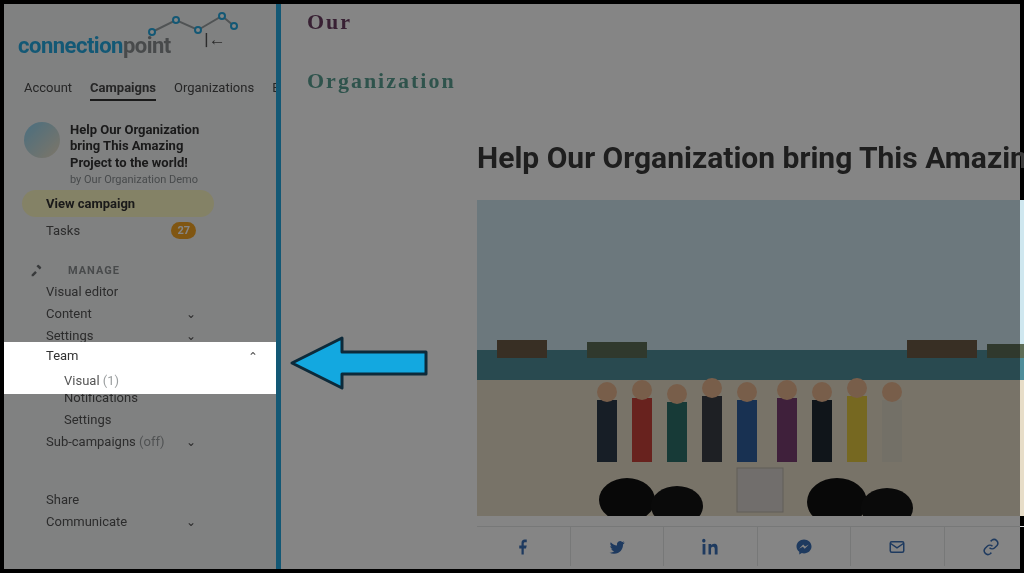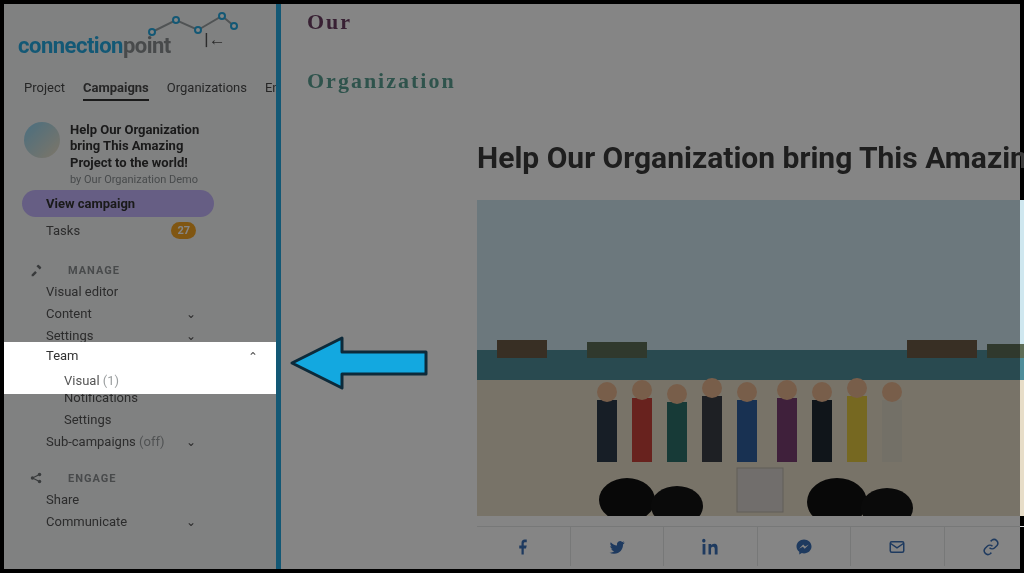--- a/index.html
+++ b/index.html
@@ -22,21 +22,21 @@
 
   .topnav { position: absolute; left: 20px; top: 76px; display: flex; gap: 18px; font-size: 13px; color: #4a4a4a; }
   .topnav span { cursor: pointer; padding-bottom: 4px; }
   .topnav .active { font-weight: 700; border-bottom: 2px solid #333; }
 
   .camp-block { position: absolute; left: 20px; top: 118px; right: 18px; display: flex; gap: 10px; }
   .camp-avatar { width: 36px; height: 36px; border-radius: 50%; background: linear-gradient(135deg,#8fd3f4,#f0e2c8); flex: none; }
   .camp-title { font-size: 13px; font-weight: 700; color: #333; line-height: 1.25; }
   .camp-sub { font-size: 11px; color: #8a8f91; margin-top: 2px; }
 
-  .nav-pill { position: absolute; left: 18px; top: 186px; right: 18px; background: #c4b5fd; border-radius: 16px; padding: 6px 18px; font-size: 13px; font-weight: 700; color: #333; }
+  .nav-pill { position: absolute; left: 18px; top: 186px; right: 18px; background: #fef9c3; border-radius: 16px; padding: 6px 18px; font-size: 13px; font-weight: 700; color: #333; }
   .nav-pill-pad { padding-left: 24px; }
 
   .nav-row { position: absolute; left: 18px; right: 18px; display: flex; align-items: center; padding: 6px 18px 6px 24px; font-size: 13px; color: #555; cursor: pointer; }
   .nav-row .label { flex: 1; }
   .nav-count { display: inline-flex; align-items: center; justify-content: center; min-width: 24px; height: 17px; padding: 0 6px; border-radius: 10px; background: #f5a623; color: #fff; font-size: 11px; font-weight: 700; margin-left: 6px; }
   .section-head { position: absolute; left: 18px; right: 18px; display: flex; align-items: center; gap: 24px; padding: 6px 6px; font-size: 11px; letter-spacing: 1px; color: #8b8f91; font-weight: 700; }
   .section-icon { width: 16px; height: 16px; display: inline-flex; align-items: center; justify-content: center; color: #6d7173; }
   .chev { font-size: 12px; color: #555; }
   .muted { color: #9a9e9f; }
 
@@ -74,21 +74,21 @@
         <circle cx="28" cy="10" r="3" fill="#fff" stroke="#26a9e0" stroke-width="2"></circle>
         <circle cx="50" cy="20" r="3" fill="#fff" stroke="#26a9e0" stroke-width="2"></circle>
         <circle cx="74" cy="6" r="3" fill="#fff" stroke="#26a9e0" stroke-width="2"></circle>
         <circle cx="86" cy="16" r="3" fill="#fff" stroke="#26a9e0" stroke-width="2"></circle>
       </svg>
       <span class="logo-text"><span class="c1">connection</span><span class="c2">point</span></span>
     </div>
     <div class="collapse-btn">|←</div>
 
     <div class="topnav">
-      <span>Project</span>
+      <span>Account</span>
       <span class="active">Campaigns</span>
       <span>Organizations</span>
       <span>Enterprise</span>
     </div>
 
     <div class="camp-block">
       <div class="camp-avatar"></div>
       <div>
         <div class="camp-title">Help Our Organization bring This Amazing Project to the world!</div>
         <div class="camp-sub">by Our Organization Demo</div>
@@ -127,31 +127,20 @@
       <span class="label">Notifications</span>
     </div>
     <div class="nav-row" style="top:402px; padding-left:42px;">
       <span class="label">Settings</span>
     </div>
     <div class="nav-row" style="top:424px;">
       <span class="label"><span>Sub-campaigns</span> <span class="muted">(off)</span></span>
       <span class="chev">⌄</span>
     </div>
 
-    <div class="section-head" style="top:460px;">
-      <span class="section-icon">
-        <svg viewBox="0 0 16 16" width="14" height="14" fill="currentColor">
-            <circle cx="4" cy="8" r="2"></circle>
-            <circle cx="12" cy="4" r="2"></circle>
-            <circle cx="12" cy="12" r="2"></circle>
-            <path d="M5.7 7.1l4.6-2.3M5.7 8.9l4.6 2.3" stroke="currentColor" stroke-width="1.3"></path>
-          </svg>
-      </span>
-      <span>ENGAGE</span>
-    </div>
     <div class="nav-row" style="top:482px;">
       <span class="label">Share</span>
     </div>
     <div class="nav-row" style="top:504px;">
       <span class="label">Communicate</span>
       <span class="chev">⌄</span>
     </div>
   </div>
 
   <div class="vstrip"></div>

